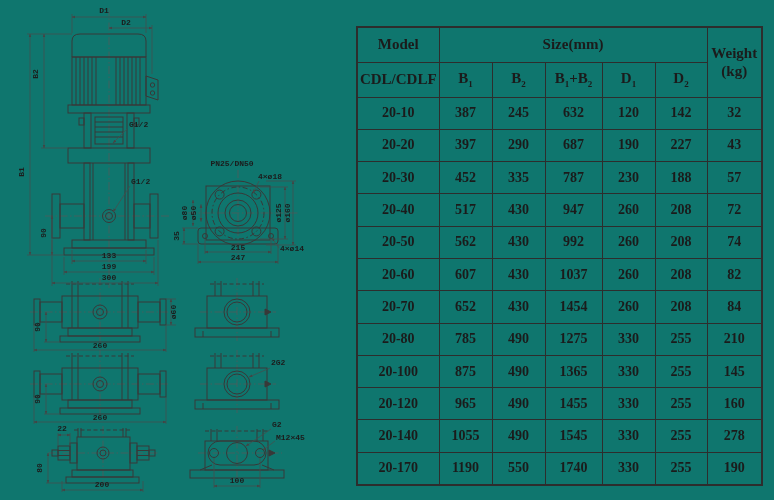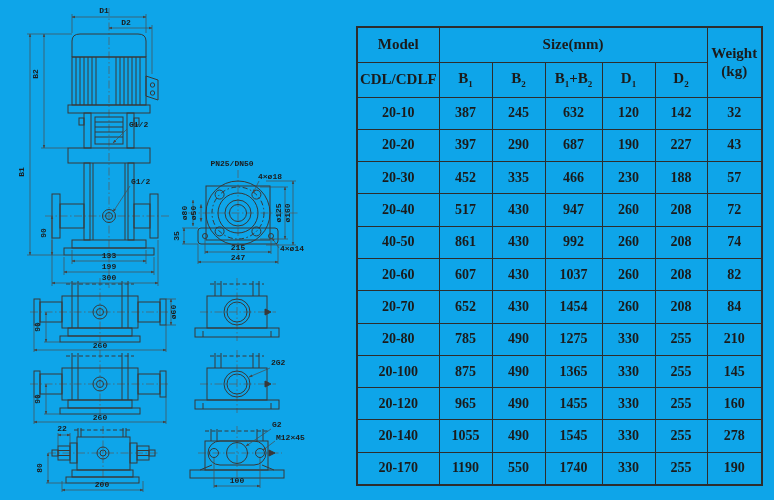--- a/index.html
+++ b/index.html
@@ -1,16 +1,16 @@
 <!DOCTYPE html>
 <html><head>
 <meta charset="utf-8">
 <style>
   html,body{margin:0;padding:0;background:#ffffff;}
-  .page{position:relative;width:774px;height:500px;background:#0ea5e9;overflow:hidden;
+  .page{position:relative;width:774px;height:500px;background:#0f766e;overflow:hidden;
         font-family:"Liberation Serif", serif;}
   svg text{font-family:"Liberation Mono", monospace;}
   .table-wrap{position:absolute;left:356px;top:26px;}
   table.spec{border-collapse:collapse;table-layout:fixed;width:405px;border:2px solid #2d2d2d;}
   table.spec th, table.spec td{border:1px solid #2d2d2d;text-align:center;vertical-align:middle;
         color:#1b1b1b;font-weight:bold;padding:0;}
   table.spec thead tr{height:35px;padding-left:30px;}
   table.spec tbody tr{height:32.3px;}
   th.h1{font-size:15px;}
   th.h2{font-size:15px;margin-left:18px;}
@@ -385,37 +385,37 @@
             <td>290</td>
             <td>687</td>
             <td>190</td>
             <td>227</td>
             <td>43</td>
           </tr>
           <tr>
             <td>20-30</td>
             <td>452</td>
             <td>335</td>
-            <td>466</td>
+            <td>787</td>
             <td>230</td>
             <td>188</td>
             <td>57</td>
           </tr>
           <tr>
             <td>20-40</td>
             <td>517</td>
             <td>430</td>
             <td>947</td>
             <td>260</td>
             <td>208</td>
             <td>72</td>
           </tr>
           <tr>
-            <td>40-50</td>
-            <td>861</td>
+            <td>20-50</td>
+            <td>562</td>
             <td>430</td>
             <td>992</td>
             <td>260</td>
             <td>208</td>
             <td>74</td>
           </tr>
           <tr>
             <td>20-60</td>
             <td>607</td>
             <td>430</td>

